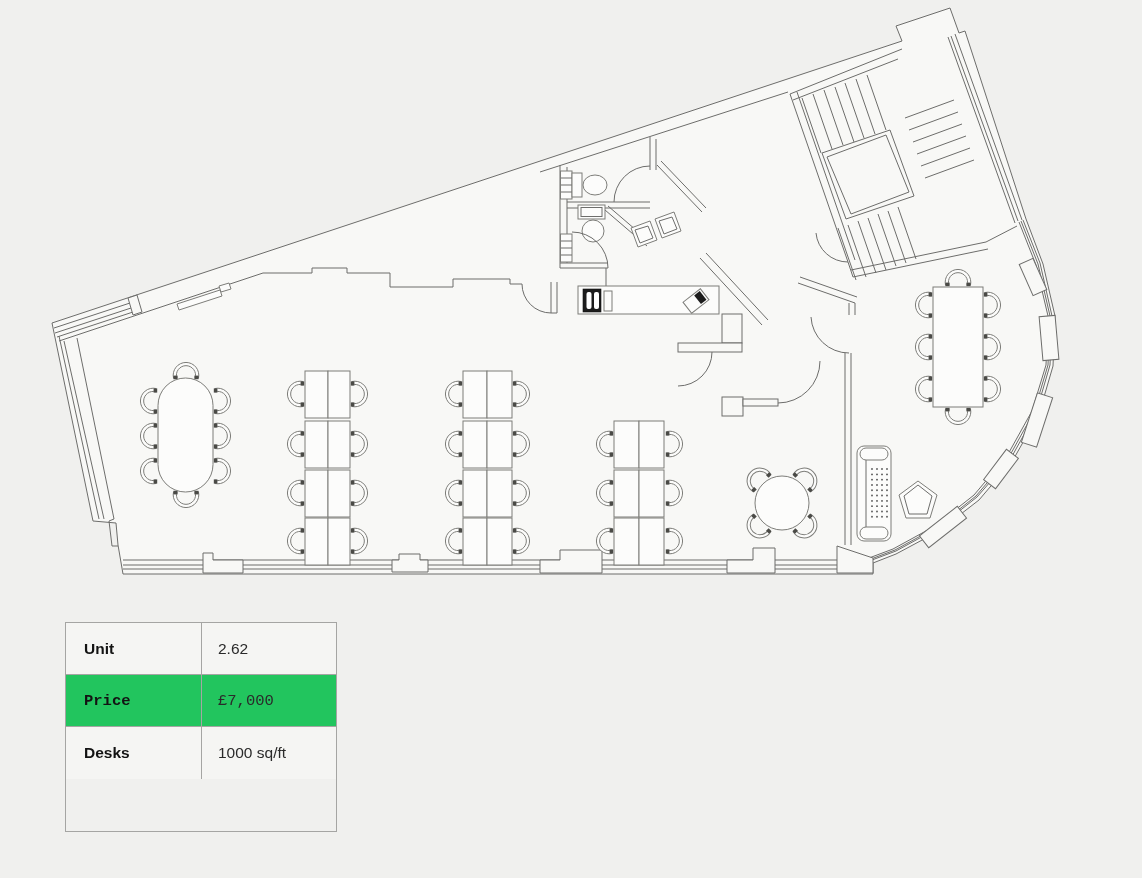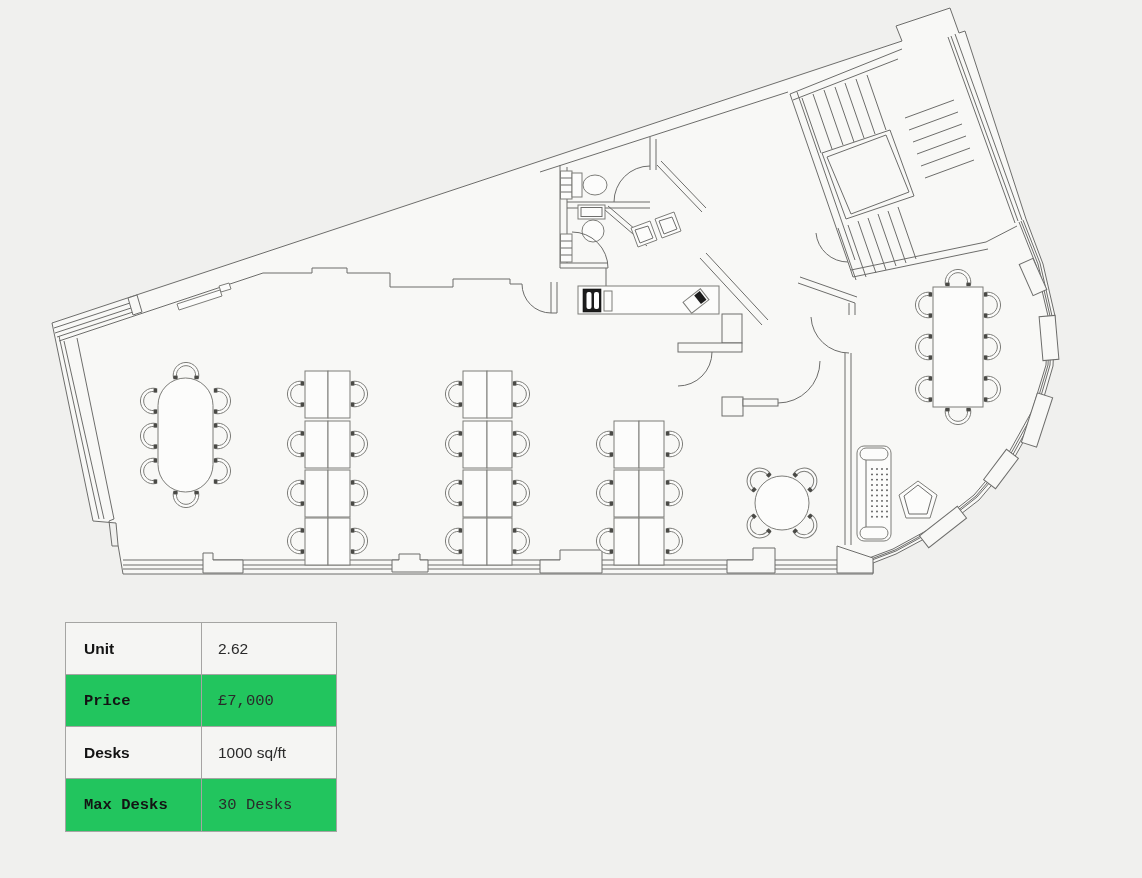--- a/index.html
+++ b/index.html
@@ -278,19 +278,15 @@
       <div class="cell val">2.62</div>
     </div>
     <div class="itrow shaded">
       <div class="cell lbl">Price</div>
       <div class="cell val">£7,000</div>
     </div>
     <div class="itrow plain">
       <div class="cell lbl">Desks</div>
       <div class="cell val">1000 sq/ft</div>
     </div>
-    <div class="itrow shaded">
-      <div class="cell lbl">Max Desks</div>
-      <div class="cell val">30 Desks</div>
-    </div>
   </div>
 
 </div>
 
 </body></html>

